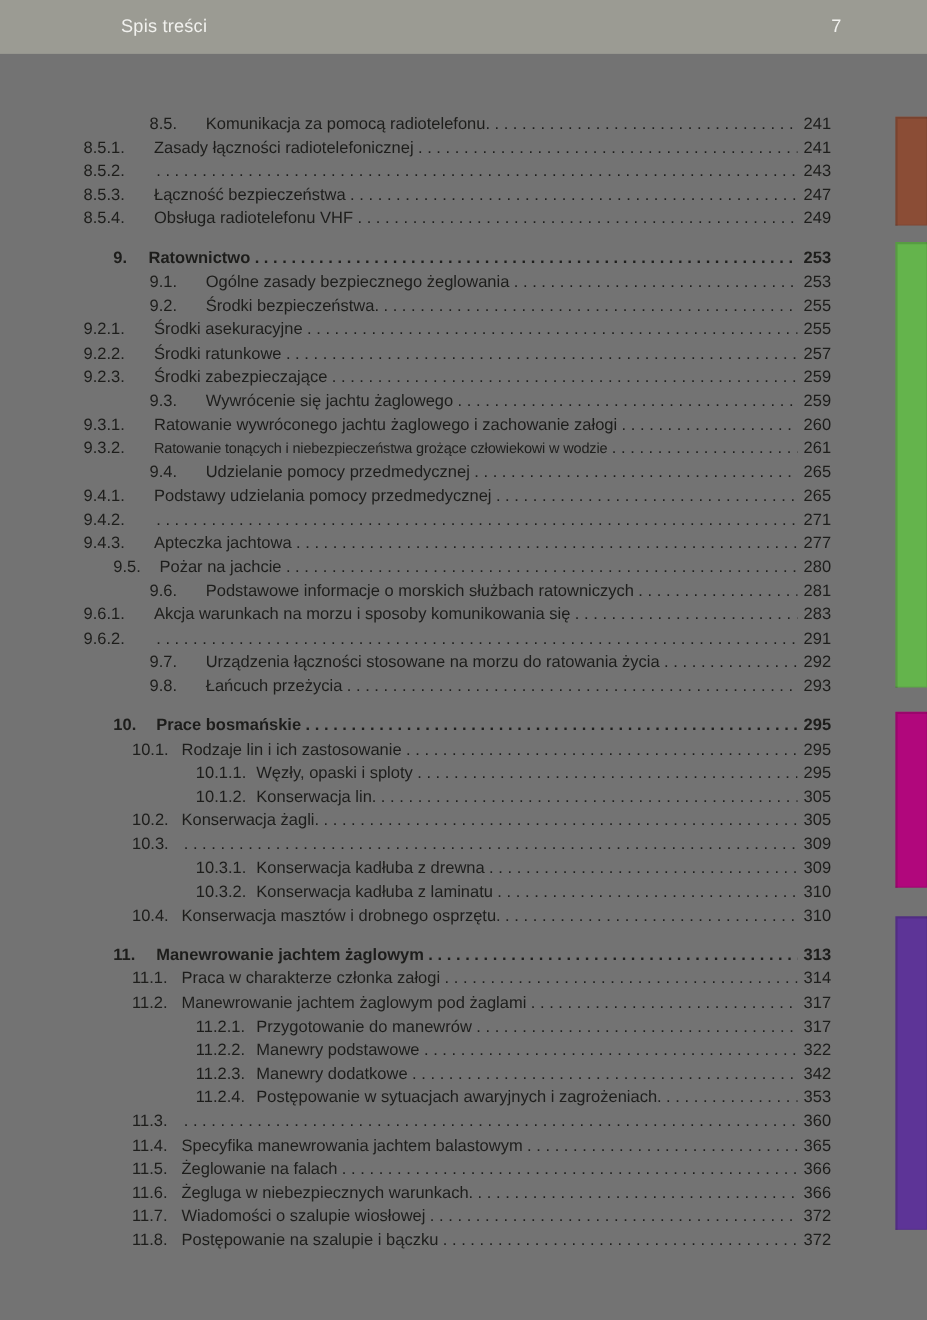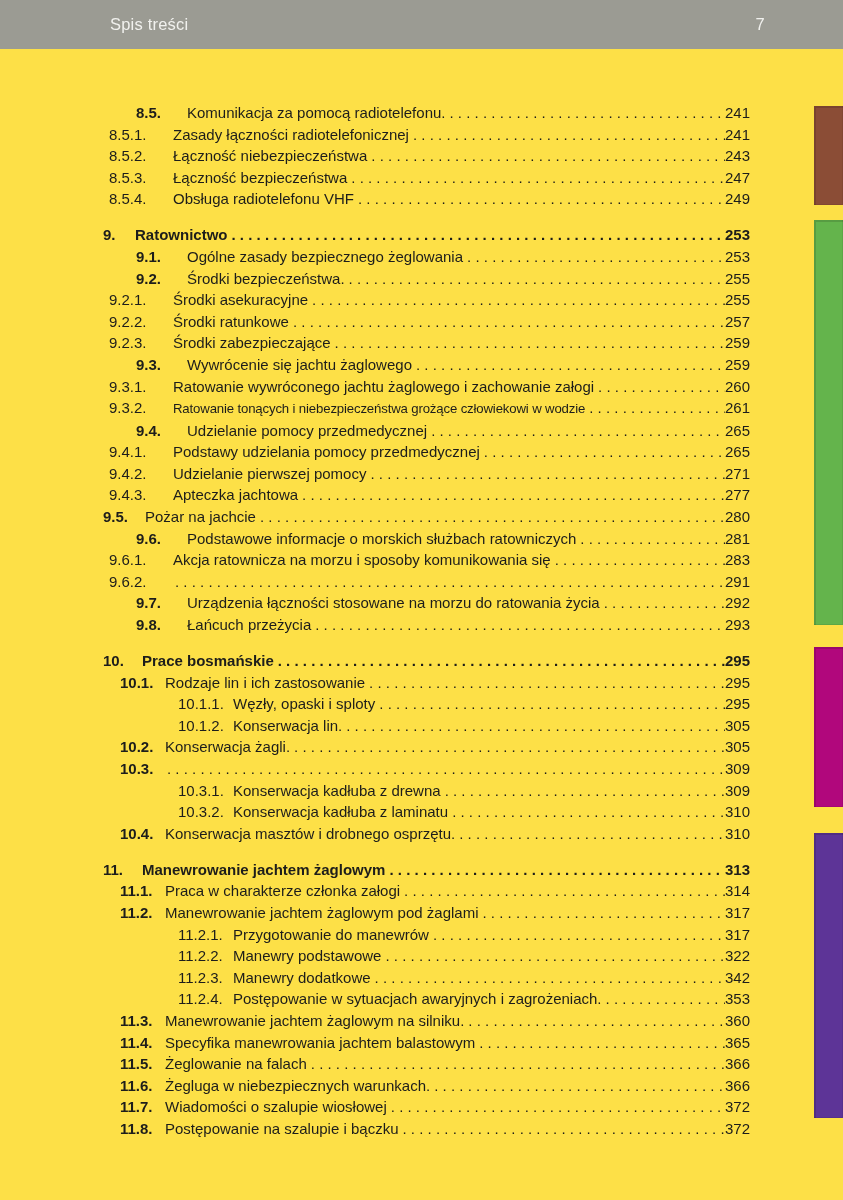--- a/index.html
+++ b/index.html
@@ -1,20 +1,20 @@
 <!DOCTYPE html>
 <html><head>
 <meta charset="utf-8">
 <style>
   html,body { margin:0; padding:0; background:#ffffff; }
   body { font-family:"Liberation Sans","DejaVu Sans",sans-serif; }
 
   .page {
     position:relative; width:843px; height:1200px;
-    background:#fde047; overflow:hidden;
+    background:#737373; overflow:hidden;
   }
 
   
   .topbar {
     position:absolute; top:0; left:0; right:0; height:49px;
     display:flex; align-items:center; justify-content:space-between;
     box-sizing:border-box; padding:0 78px 0 110px;
     font-size:16.5px; letter-spacing:0.2px;
   }
   .topbar .topbar-title, .topbar .topbar-page { line-height:49px; }
@@ -31,27 +31,27 @@
     font-size:15px; line-height:21.6px;
     color:#1d1d1b; margin-right:82px;
     white-space:nowrap; overflow:hidden;
   }
   .row .num   { flex:none; }
   .row .title { flex:none; display:inline-block; padding-right:2px; }
   .row .leader{
     flex:1 1 auto; min-width:0; overflow:hidden; white-space:nowrap;
     letter-spacing:4.2px; padding-left:2px;
   }
-  .row .pg    { flex:none; width:36px; text-align:left; }
+  .row .pg    { flex:none; width:36px; text-align:center; }
 
   
   .row.l1 { font-weight:bold; }
   .row.l1 .num { margin-left:103px; width:39px; }
-  .row.l2 .num { margin-left:136px; width:51px;font-weight:bold; }
-  .row.l3 .num { margin-left:109px; width:64px; }
+  .row.l2 .num { margin-left:136px; width:51px; }
+  .row.l3 .num { margin-left:76px; width:64px; }
 
   
   .toc-group:nth-child(2) .row.l1 .num { width:32px; }
 
   
   .toc-group:nth-child(n+3) .row.l2 .num { margin-left:120px; width:45px; }
   .toc-group:nth-child(n+3) .row.l3 .num { margin-left:178px; width:55px; }
 
   
   .row.outdent .num { margin-left:103px !important; width:42px !important; }
@@ -87,21 +87,20 @@
     <span class="pg">241</span>
   </div>
           <div class="row l3">
     <span class="num">8.5.1.</span>
     <span class="title">Zasady łączności radiotelefonicznej</span>
     <span class="leader">................................................................................................................................................................</span>
     <span class="pg">241</span>
   </div>
           <div class="row l3">
     <span class="num">8.5.2.</span>
-    <span class="title">Łączność niebezpieczeństwa</span>
     <span class="leader">................................................................................................................................................................</span>
     <span class="pg">243</span>
   </div>
           <div class="row l3">
     <span class="num">8.5.3.</span>
     <span class="title">Łączność bezpieczeństwa</span>
     <span class="leader">................................................................................................................................................................</span>
     <span class="pg">247</span>
   </div>
           <div class="row l3">
@@ -173,21 +172,20 @@
     <span class="pg">265</span>
   </div>
           <div class="row l3">
     <span class="num">9.4.1.</span>
     <span class="title">Podstawy udzielania pomocy przedmedycznej</span>
     <span class="leader">................................................................................................................................................................</span>
     <span class="pg">265</span>
   </div>
           <div class="row l3">
     <span class="num">9.4.2.</span>
-    <span class="title">Udzielanie pierwszej pomocy</span>
     <span class="leader">................................................................................................................................................................</span>
     <span class="pg">271</span>
   </div>
           <div class="row l3">
     <span class="num">9.4.3.</span>
     <span class="title">Apteczka jachtowa</span>
     <span class="leader">................................................................................................................................................................</span>
     <span class="pg">277</span>
   </div>
           <div class="row l2 outdent">
@@ -197,21 +195,21 @@
     <span class="pg">280</span>
   </div>
           <div class="row l2">
     <span class="num">9.6.</span>
     <span class="title">Podstawowe informacje o morskich służbach ratowniczych</span>
     <span class="leader">................................................................................................................................................................</span>
     <span class="pg">281</span>
   </div>
           <div class="row l3">
     <span class="num">9.6.1.</span>
-    <span class="title">Akcja ratownicza na morzu i sposoby komunikowania się</span>
+    <span class="title">Akcja warunkach na morzu i sposoby komunikowania się</span>
     <span class="leader">................................................................................................................................................................</span>
     <span class="pg">283</span>
   </div>
           <div class="row l3">
     <span class="num">9.6.2.</span>
     <span class="leader">................................................................................................................................................................</span>
     <span class="pg">291</span>
   </div>
           <div class="row l2">
     <span class="num">9.7.</span>
@@ -319,21 +317,20 @@
     <span class="pg">342</span>
   </div>
           <div class="row l3">
     <span class="num">11.2.4.</span>
     <span class="title">Postępowanie w sytuacjach awaryjnych i zagrożeniach.</span>
     <span class="leader">................................................................................................................................................................</span>
     <span class="pg">353</span>
   </div>
           <div class="row l2">
     <span class="num">11.3.</span>
-    <span class="title">Manewrowanie jachtem żaglowym na silniku.</span>
     <span class="leader">................................................................................................................................................................</span>
     <span class="pg">360</span>
   </div>
           <div class="row l2">
     <span class="num">11.4.</span>
     <span class="title">Specyfika manewrowania jachtem balastowym</span>
     <span class="leader">................................................................................................................................................................</span>
     <span class="pg">365</span>
   </div>
           <div class="row l2">

